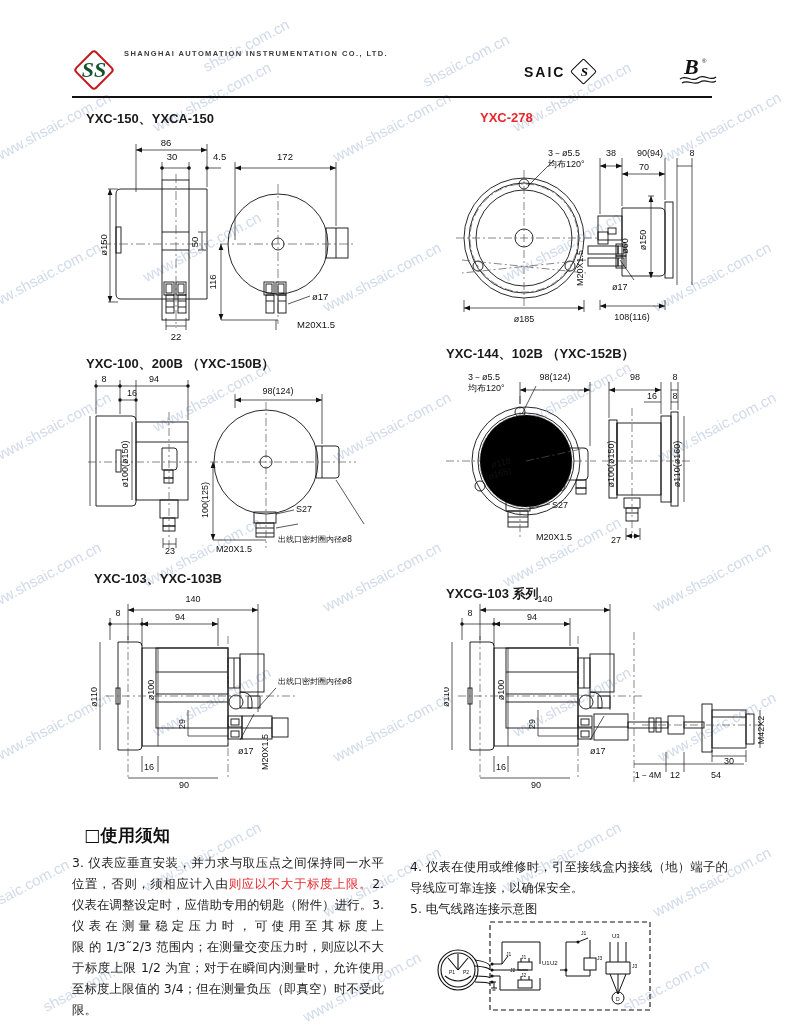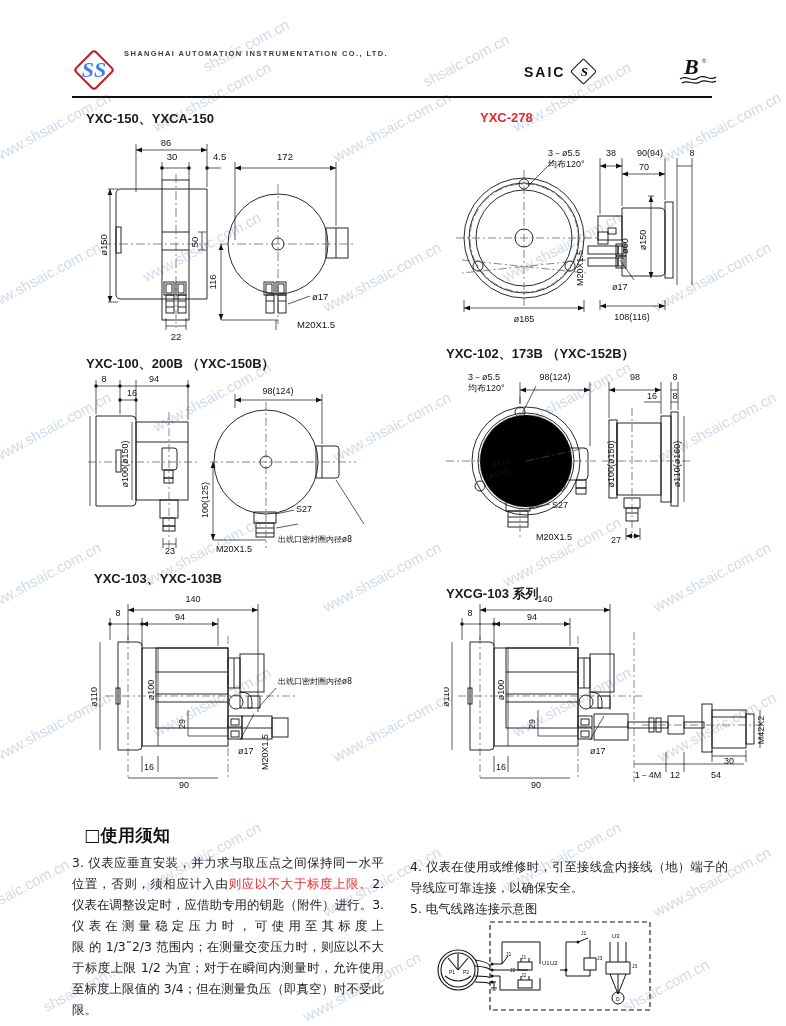--- a/index.html
+++ b/index.html
@@ -40,21 +40,21 @@
     width:44px; height:44px; position:relative; margin-right:8px; margin-top:2px;
   }
   #logo-diamond .dia{
     position:absolute; left:50%; top:50%;
     width:30px; height:30px; margin:-15px 0 0 -15px;
     border:2.5px solid #c4171c; transform:rotate(45deg); border-radius:4px;
   }
   #logo-diamond .ss{
     position:absolute; left:0; top:0; width:44px; height:44px;
     display:flex; align-items:center; justify-content:center;
-    color:#3b82f6; font-weight:bold; font-size:22px;
+    color:#14532d; font-weight:bold; font-size:22px;
     font-family:"Liberation Serif",serif; font-style:italic;
   }
   #cn-name{
     font-family:"DejaVu Sans","Liberation Sans",sans-serif;
     font-size:25px; font-weight:bold; letter-spacing:1px;
     color:#111; line-height:1.05;
   }
   #en-name{
     font-size:7.5px; letter-spacing:1.4px; font-weight:bold;
     color:#3b3b3b; margin-top:3px;
@@ -134,21 +134,21 @@
     <path d="M4 27 C10 22,16 31,22 26 C28 21,34 30,40 25" stroke="#111" stroke-width="1.3" fill="none"></path>
     <path d="M6 31 C12 27,18 34,24 30 C30 26,35 33,40 29" stroke="#111" stroke-width="1.1" fill="none"></path>
   </svg>
 
   <div id="header-rule"></div>
 </div>
 
 <div class="sect-title" style="left:86px;  top:110px;">YXC-150、YXCA-150</div>
 <div class="sect-title red" style="left:480px; top:110px;">YXC-278</div>
 <div class="sect-title" style="left:86px;  top:355px;">YXC-100、200B （YXC-150B）</div>
-<div class="sect-title" style="left:446px; top:345px;">YXC-102、173B （YXC-152B）</div>
+<div class="sect-title" style="left:446px; top:345px;">YXC-144、102B （YXC-152B）</div>
 <div class="sect-title" style="left:94px;  top:570px;">YXC-103、YXC-103B</div>
 <div class="sect-title" style="left:446px; top:570px;margin-top:15px;">YXCG-103 系列</div>
 
 <div class="pane" style="left:88px; top:132px;">
 <svg width="270" height="210" viewBox="0 0 270 210">
  <g fill="none" stroke="#111" stroke-width="0.9">
 
   <path d="M28 62 q0 -5 5 -5 h86 v110 h-86 q-5 0 -5 -5 z"></path>
   <rect x="28" y="95" width="5" height="26"></rect>
 

